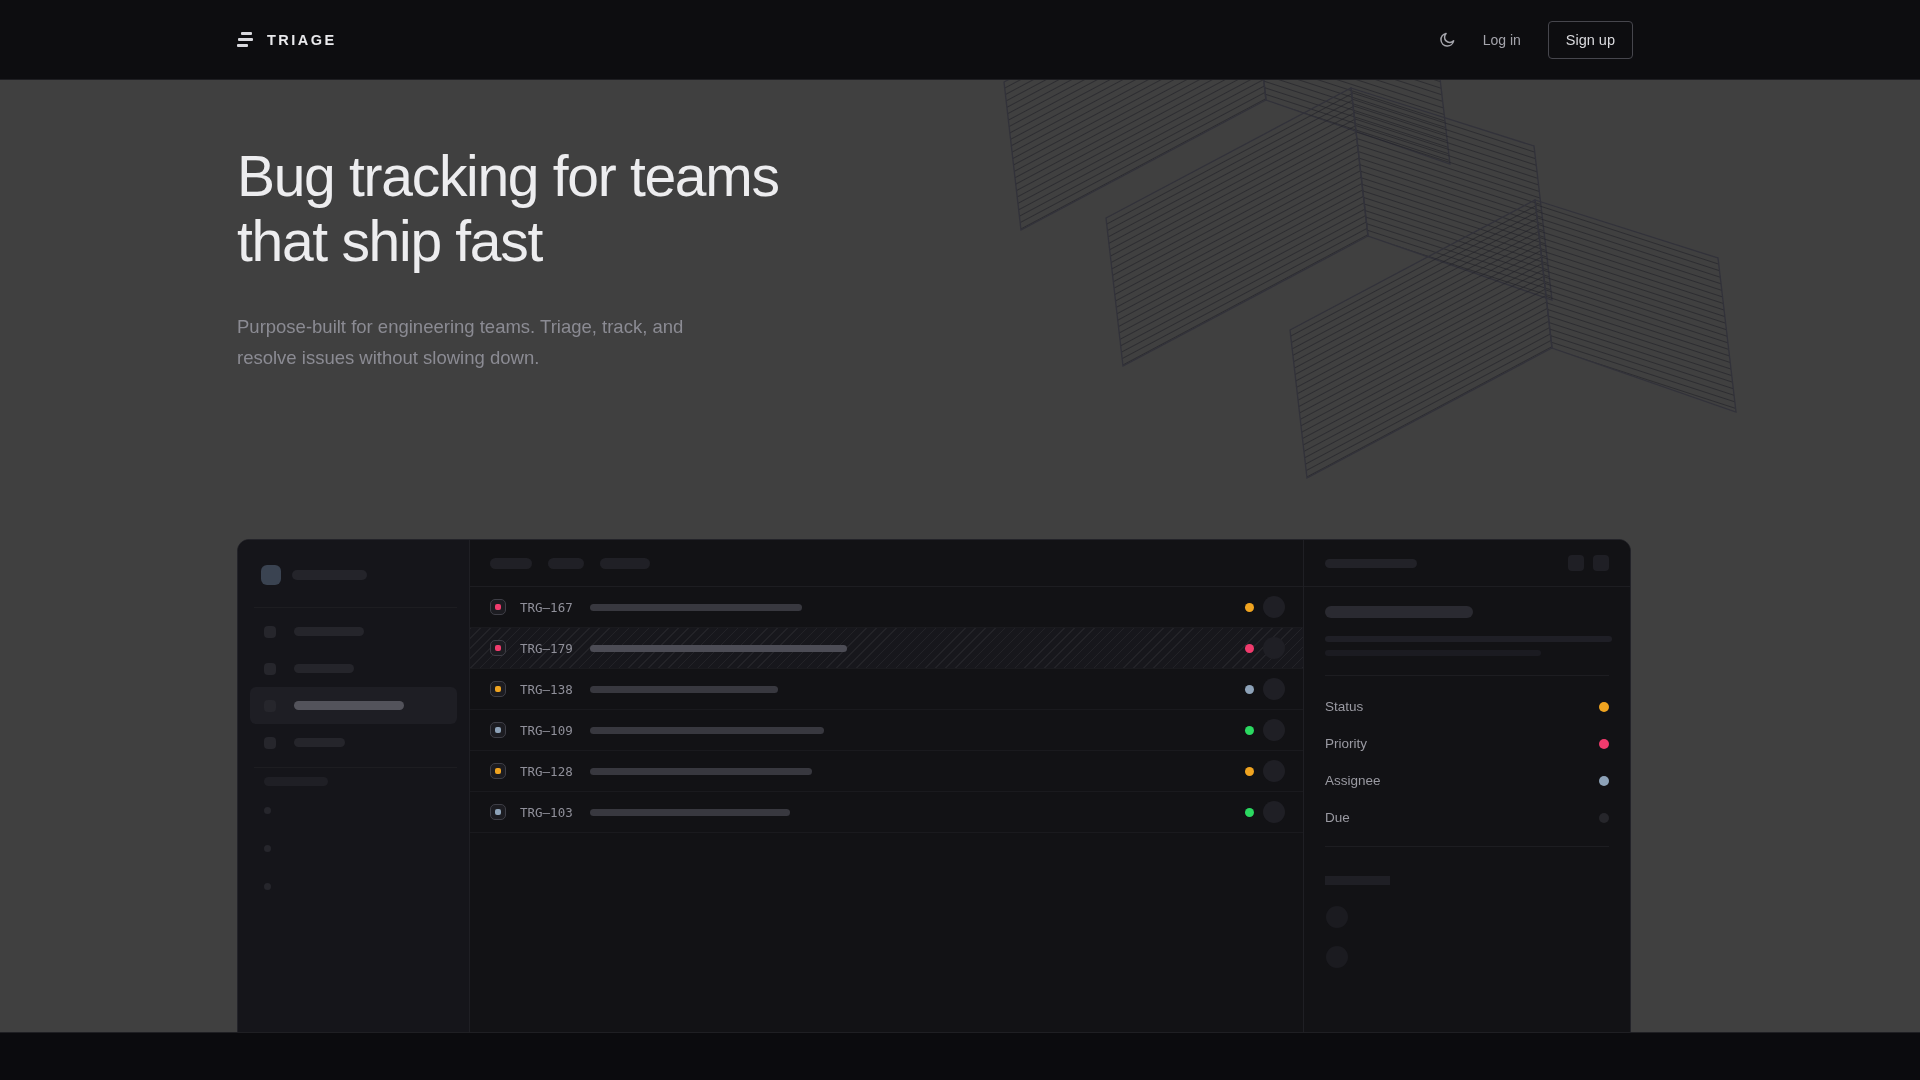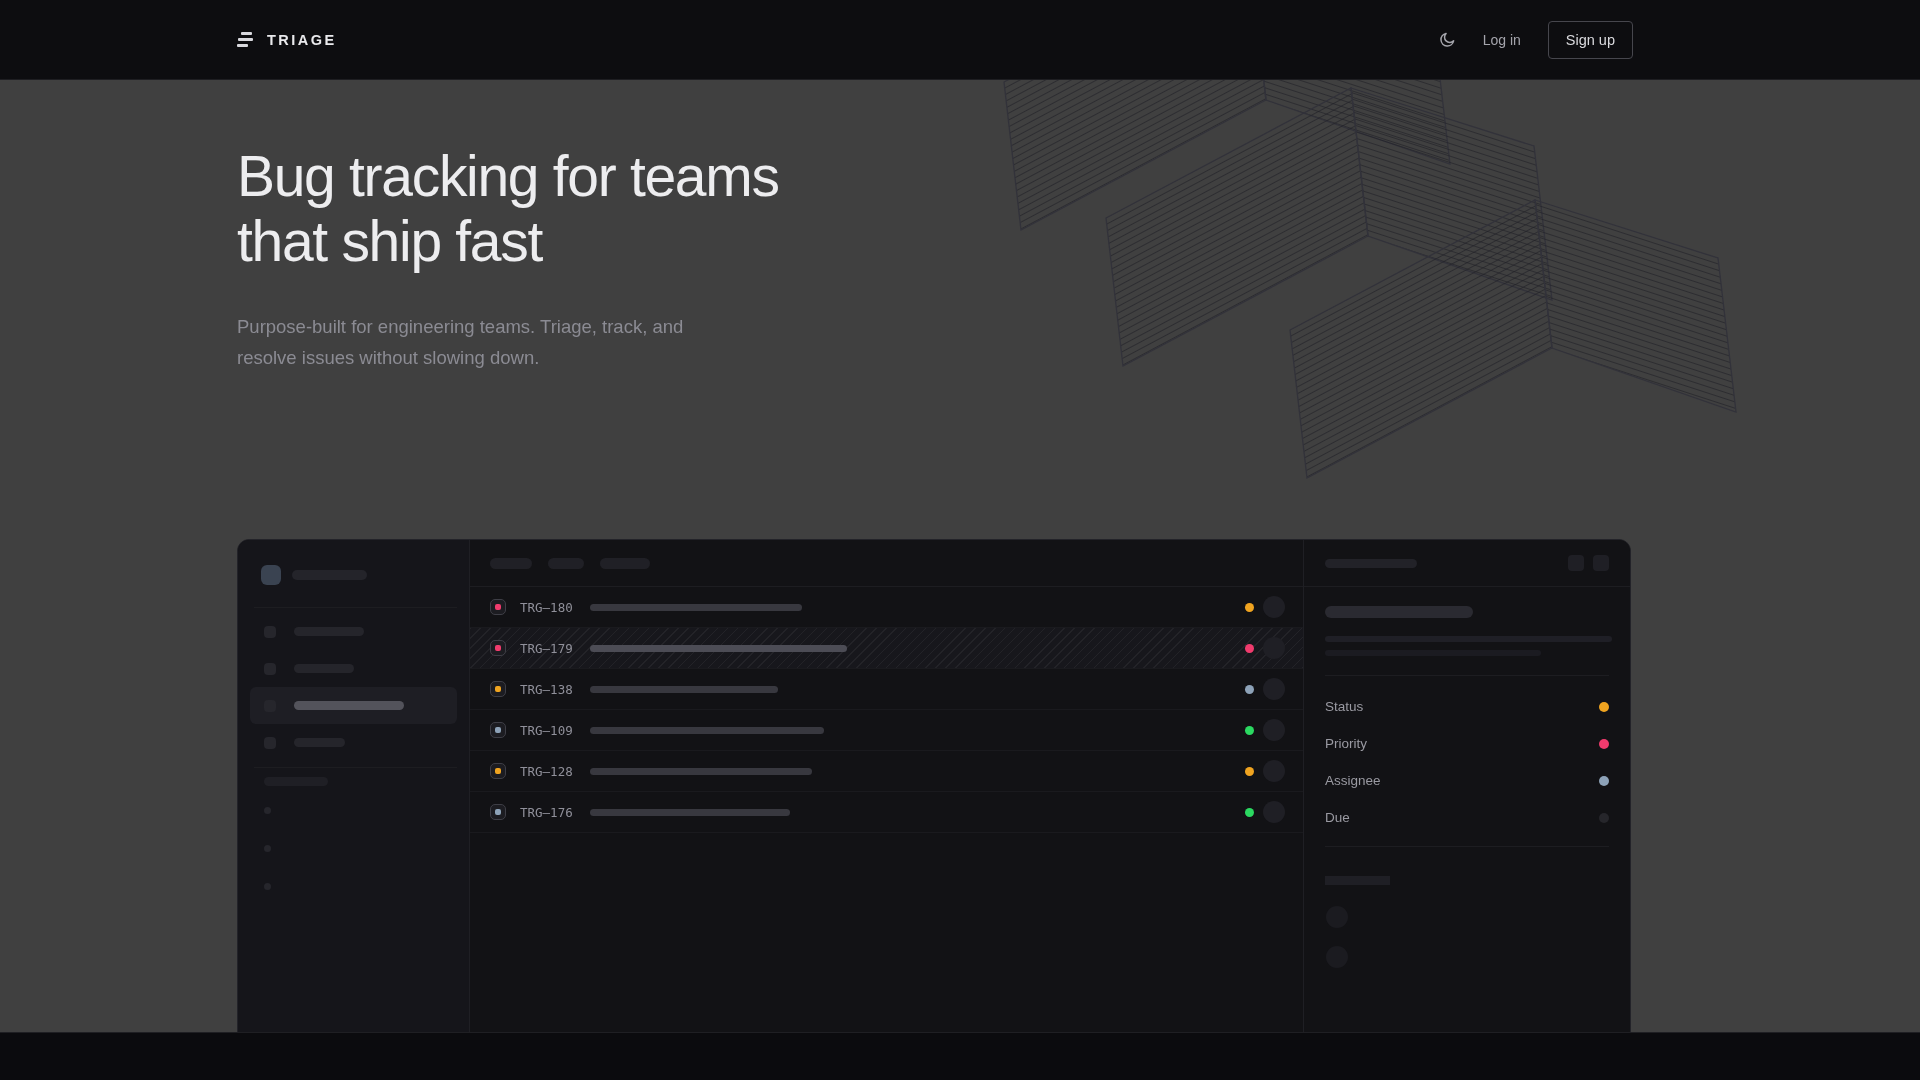--- a/index.html
+++ b/index.html
@@ -172,21 +172,21 @@
       <div class="lheader">
         <span class="pl" style="width:42px;"></span>
         <span class="pl" style="width:36px;"></span>
         <span class="pl" style="width:50px;"></span>
       </div>
 
       <div class="irow">
         <span class="type-ic">
             <i style="background-color: rgb(240, 59, 109);"></i>
           </span>
-        <span class="rid">TRG–180</span>
+        <span class="rid">TRG–167</span>
         <span class="rbar" style="width: 212px;"></span>
         <span class="rspace"></span>
         <span class="sdot" style="background-color: rgb(240, 164, 32);"></span>
         <span class="rav"></span>
       </div>
       <div class="irow selected">
         <span class="type-ic">
             <i style="background-color: rgb(240, 59, 109);"></i>
           </span>
         <span class="rid">TRG–179</span>
@@ -222,21 +222,21 @@
         <span class="rid">TRG–128</span>
         <span class="rbar" style="width: 222px;"></span>
         <span class="rspace"></span>
         <span class="sdot" style="background-color: rgb(240, 164, 32);"></span>
         <span class="rav"></span>
       </div>
       <div class="irow">
         <span class="type-ic">
             <i style="background-color: rgb(141, 162, 184);"></i>
           </span>
-        <span class="rid">TRG–176</span>
+        <span class="rid">TRG–103</span>
         <span class="rbar" style="width: 200px;"></span>
         <span class="rspace"></span>
         <span class="sdot" style="background-color: rgb(43, 217, 97);"></span>
         <span class="rav"></span>
       </div>
     </div>
 
     <div class="detail">
       <div class="dheader">
         <span class="pl sk"></span>

